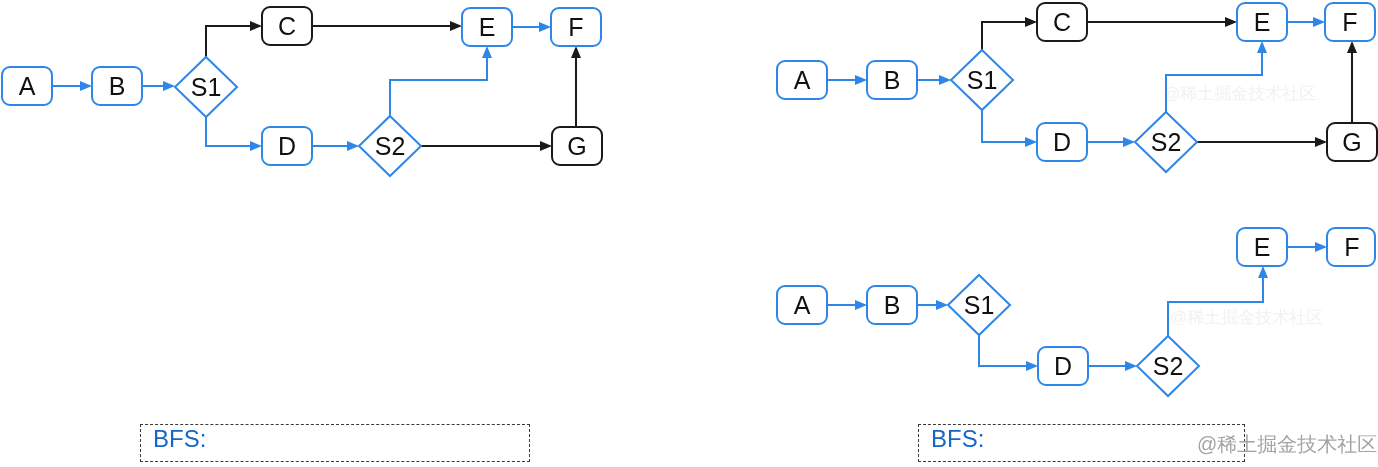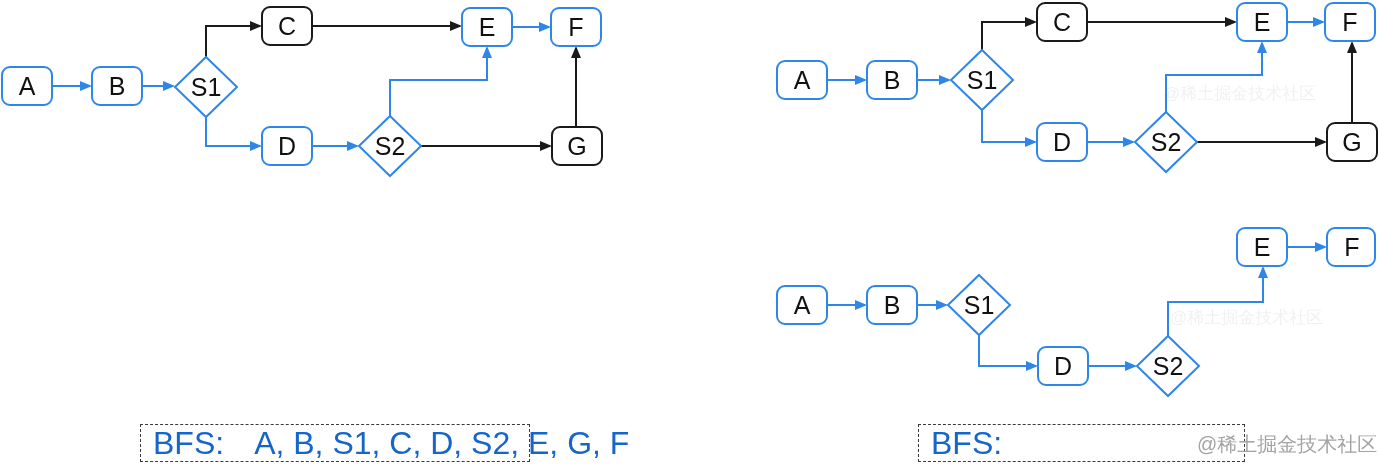--- a/index.html
+++ b/index.html
@@ -9,21 +9,21 @@
   }
   .canvas svg{position:absolute;left:0;top:0;}
   .nl{
     position:absolute;width:50px;height:38px;display:flex;align-items:center;justify-content:center;
     font-size:25px;color:#111;pointer-events:none;
   }
   .nl.dm{width:62px;height:60px;text-align:right;}
   .bfs{
     position:absolute;height:38px;box-sizing:border-box;border:1px dashed #3a3a3a;
     display:flex;align-items:flex-start;padding-left:12px;white-space:nowrap;
-    font-size:32px;color:#1566C8;
+    font-size:24px;color:#1566C8;
   }
   .bfs-label{margin-right:30px;}
   .wm{
     position:absolute;left:1197px;top:431px;font-size:20px;color:#A3A3A3;
     white-space:nowrap;pointer-events:none;
   }
   .wm-ghost{
     position:absolute;font-size:17px;color:#777;opacity:0.10;white-space:nowrap;pointer-events:none;
   }
 </style>
@@ -156,21 +156,20 @@
   <div class="nl" style="left:777px;top:286px">A</div>
   <div class="nl" style="left:867px;top:286px">B</div>
   <div class="nl dm" style="left:948px;top:275px">S1</div>
   <div class="nl" style="left:1038px;top:347px">D</div>
   <div class="nl dm" style="left:1137px;top:336px">S2</div>
   <div class="nl" style="left:1237px;top:228px">E</div>
   <div class="nl" style="left:1327px;top:228px">F</div>
 
   <div class="bfs" style="left:140px;top:424px;width:390px;">
     <span class="bfs-label" style="color: rgb(21, 102, 200);">BFS:</span>
-    <span class="bfs-seq" style="color: rgb(21, 102, 200);">A, B, S1, C, D, S2, E, G, F</span>
   </div>
   <div class="bfs" style="left:918px;top:424px;width:327px;">
     <span class="bfs-label" style="color: rgb(21, 102, 200);">BFS:</span>
   </div>
 
   <div class="wm" style="color: rgb(163, 163, 163);">@稀土掘金技术社区</div>
 
 </div>
 
 </body></html>

